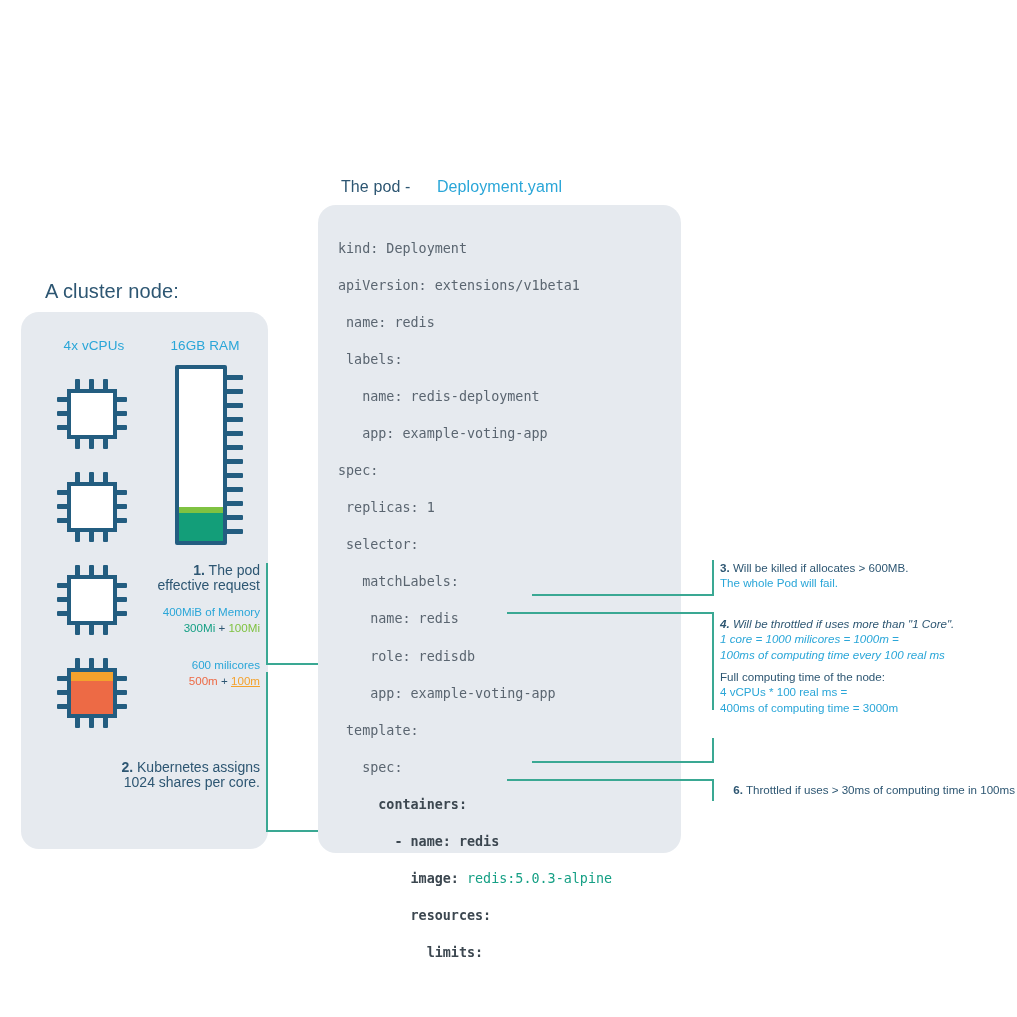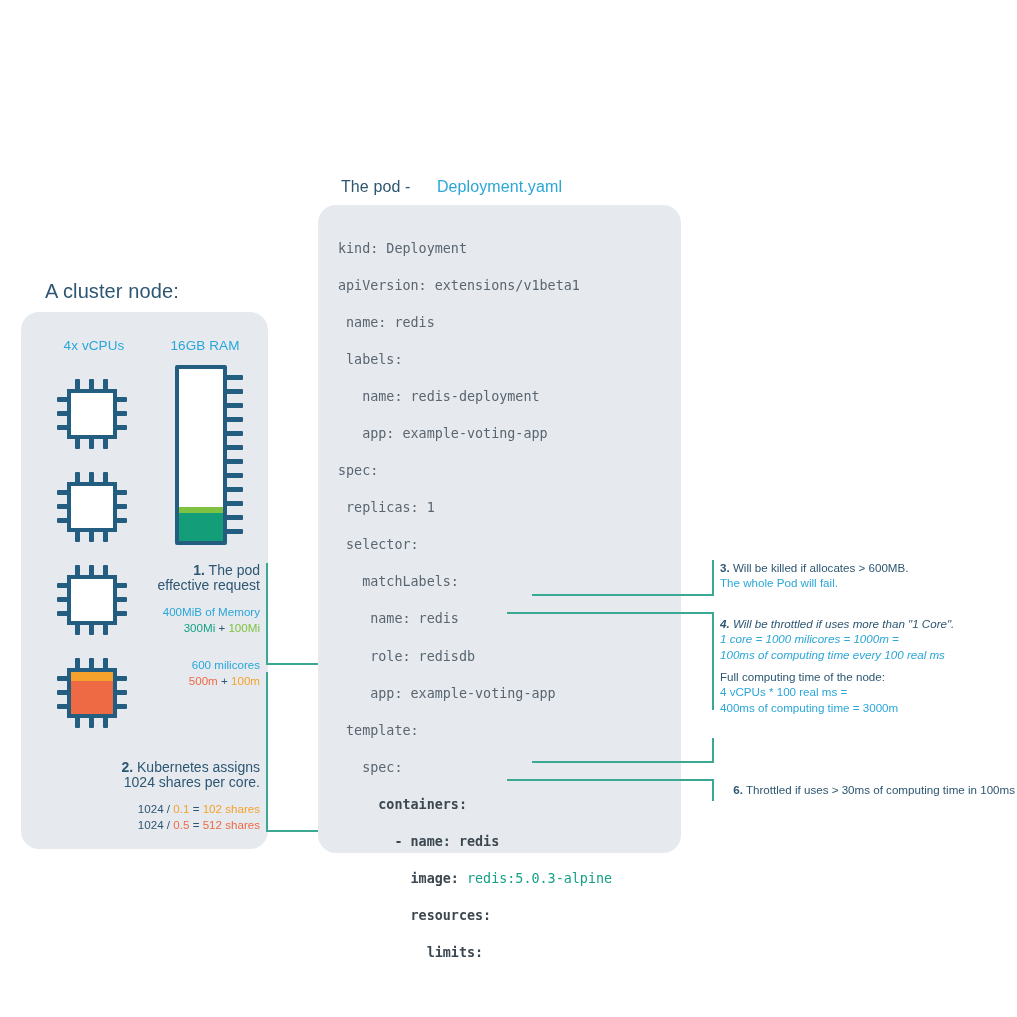--- a/index.html
+++ b/index.html
@@ -62,21 +62,21 @@
 
   
   .lnote{position:absolute;text-align:right;color:#2d5672;}
   .lnote .hd{font-size:14px;line-height:15px;}
   .lnote .hd b{font-weight:bold;}
   .lnote .sub{font-size:11.6px;line-height:15.5px;margin-top:11px;}
   .c-blue{color:#2aa6d8;}
   .c-teal{color:#16a085;}
   .c-green{color:#7fc241;}
   .c-orange{color:#ed6a45;}
-  .c-amber{color:#f4a22c;}
+  .c-amber{color:#f4a22c;text-decoration:underline;}
   .c-dark{color:#2d5672;}
 
   #note1{left:120px;top:563px;width:140px;}
   #note2{left:104px;top:760px;width:156px;}
 
   
   .lbracket{position:absolute;background:#3aa893;}
   .lbracket.v{width:2px;}
 
   
@@ -222,24 +222,20 @@
     <div class="sub" style="margin-top:22px;">
       <span class="c-blue">600 milicores</span><br>
       <span class="c-orange">500m</span><span class="c-dark"> + </span><span class="c-amber">100m</span>
     </div>
   </div>
 
   <div id="note2" class="lnote">
     <div class="hd">
       <b>2.</b><span> Kubernetes assigns</span><br>
       <span>1024 shares per core.</span>
-    </div>
-    <div class="sub">
-      <span class="c-dark">1024 / </span><span class="c-amber">0.1</span><span class="c-dark"> = </span><span class="c-amber">102 shares</span><br>
-      <span class="c-dark">1024 / </span><span class="c-orange">0.5</span><span class="c-dark"> = </span><span class="c-orange">512 shares</span>
     </div>
   </div>
 
   <div class="lbracket v" style="left:266px;top:563px;height:100px;"></div>
 
   <div class="lbracket v" style="left:266px;top:672px;height:160px;"></div>
 
   <div class="conn h" style="left:266px;top:663px;width:190px;"></div>
   <div class="conn v" style="left:455px;top:643px;height:22px;"></div>
 

